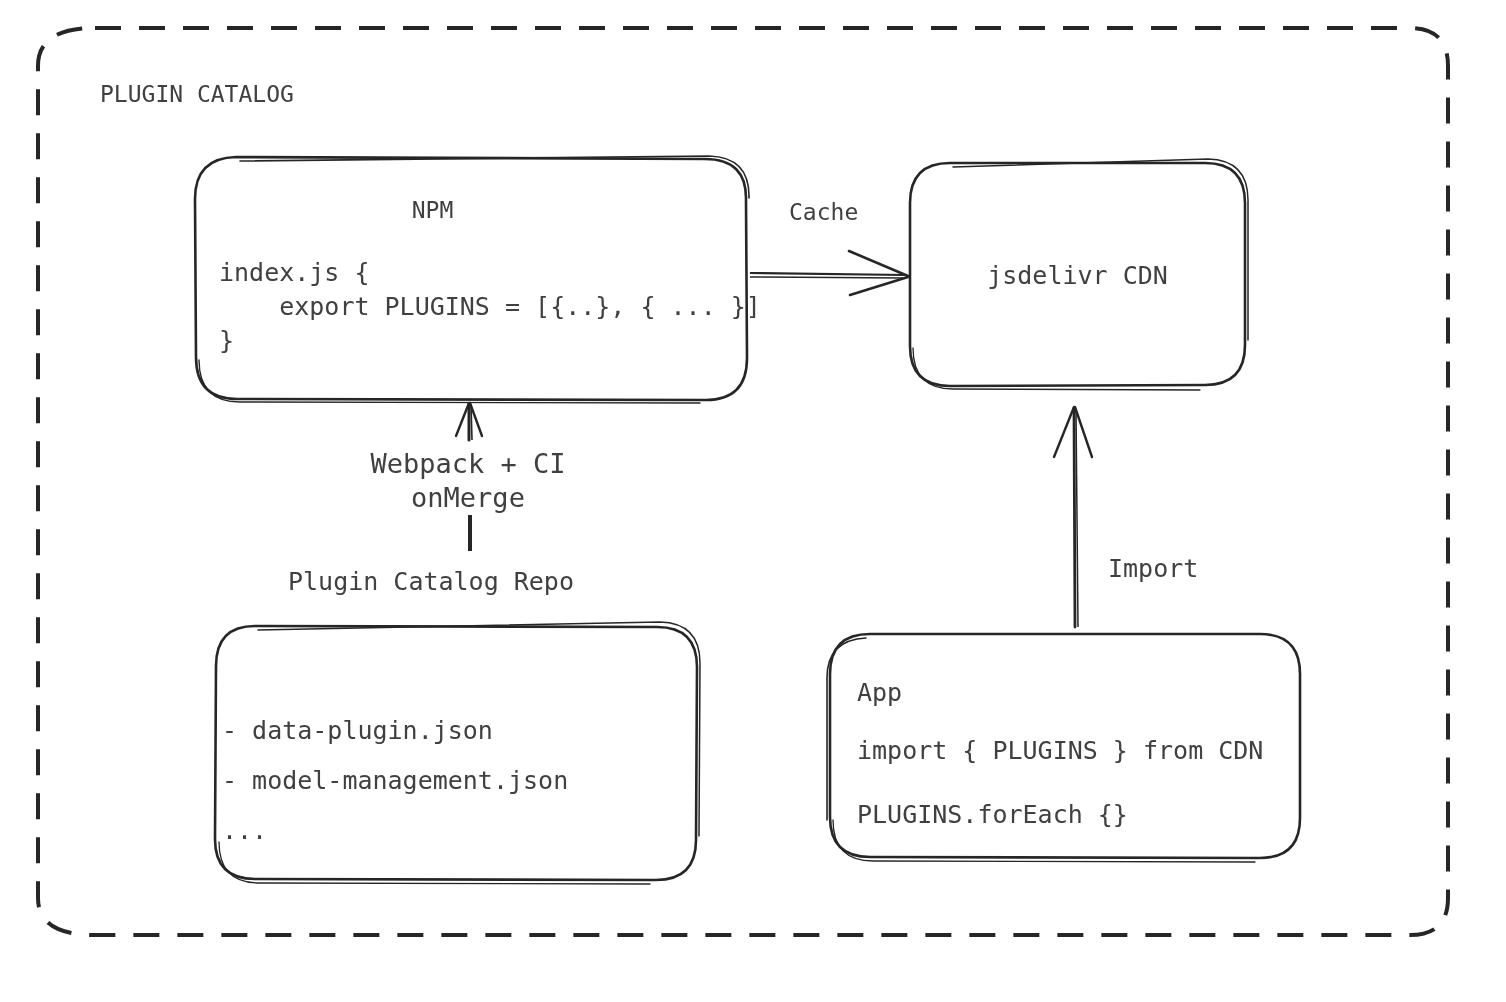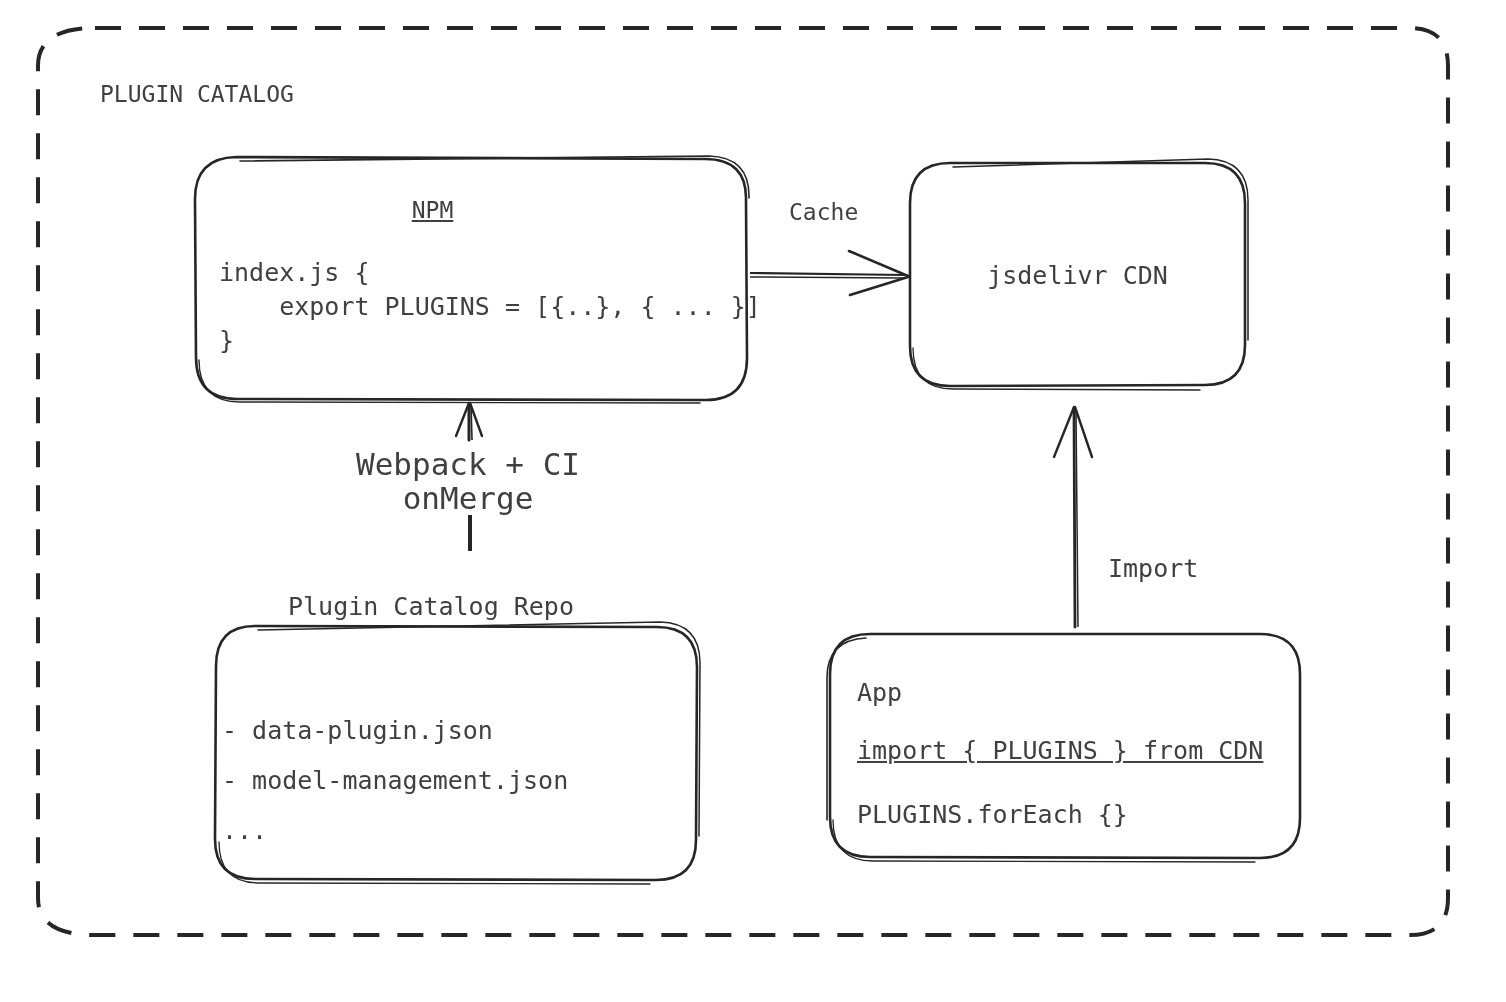--- a/index.html
+++ b/index.html
@@ -45,21 +45,20 @@
   }
 
   
   #npm-title {
     left: 195px;
     top: 196px;
     width: 475px;
     text-align: center;
     font-size: 23px;
     line-height: 28px;
-    text-decoration: underline;
   }
   #npm-code {
     left: 219px;
     top: 256px;
     font-size: 25px;
     line-height: 34px;
   }
 
   
   #cdn-title {
@@ -76,29 +75,28 @@
     left: 789px;
     top: 198px;
     font-size: 23px;
     line-height: 28px;
   }
   #build-label {
     left: 318px;
     top: 447px;
     width: 300px;
     text-align: center;
-    font-size: 31px;
+    font-size: 27px;
     line-height: 34px;
   }
   #repo-label {
     left: 288px;
     top: 567px;
     font-size: 25px;
     line-height: 30px;
-    margin-top: 25px;
   }
   #import-label {
     left: 1108px;
     top: 518px;
     font-size: 25px;
     line-height: 30px;
     margin-top: 36px;
   }
 
   
@@ -114,21 +112,20 @@
     left: 857px;
     top: 678px;
     font-size: 25px;
     line-height: 30px;
   }
   #app-line1 {
     left: 857px;
     top: 736px;
     font-size: 25px;
     line-height: 30px;
-    text-decoration: underline;
   }
   #app-line2 {
     left: 857px;
     top: 800px;
     font-size: 25px;
     line-height: 30px;
   }
 </style>
 </head>
 <body>

